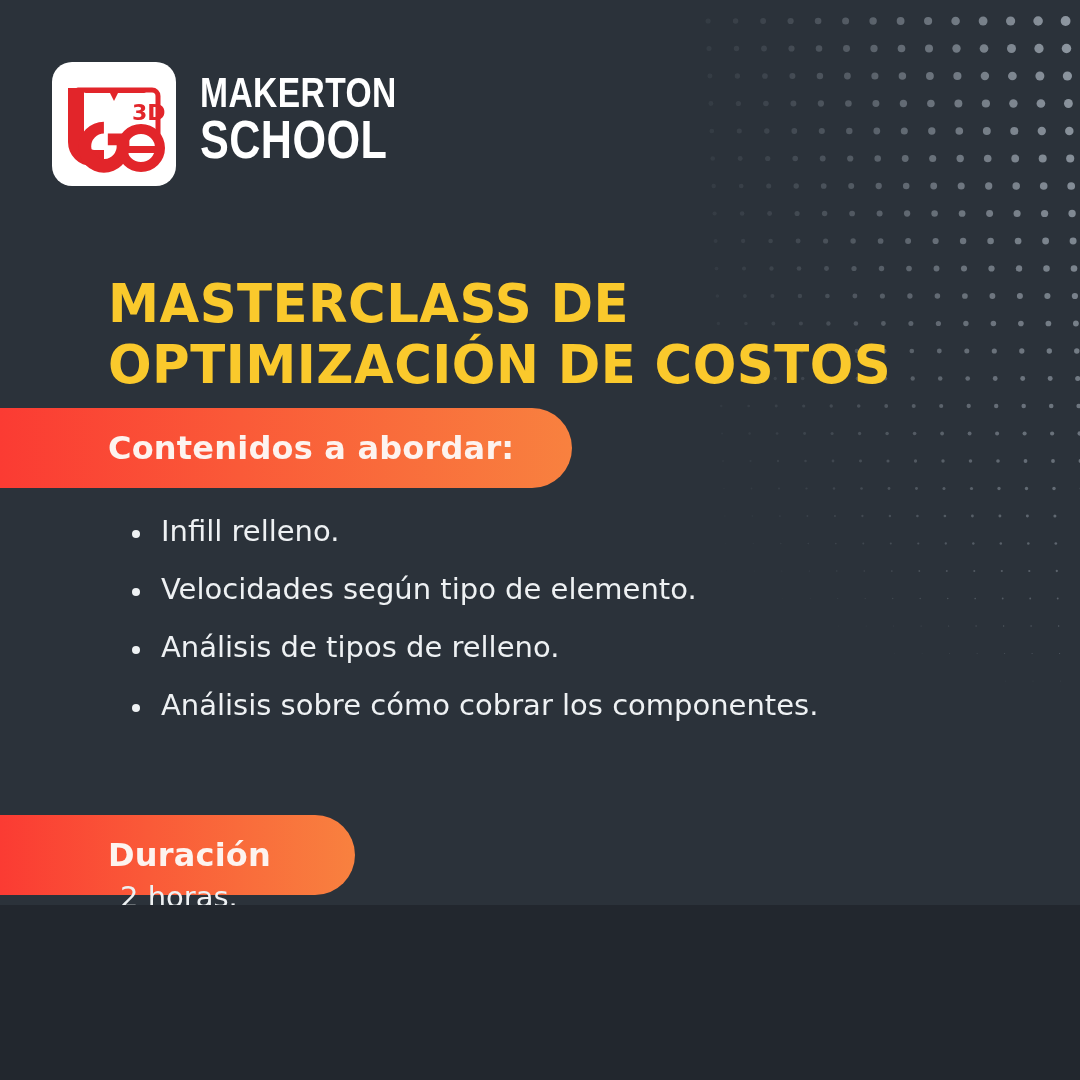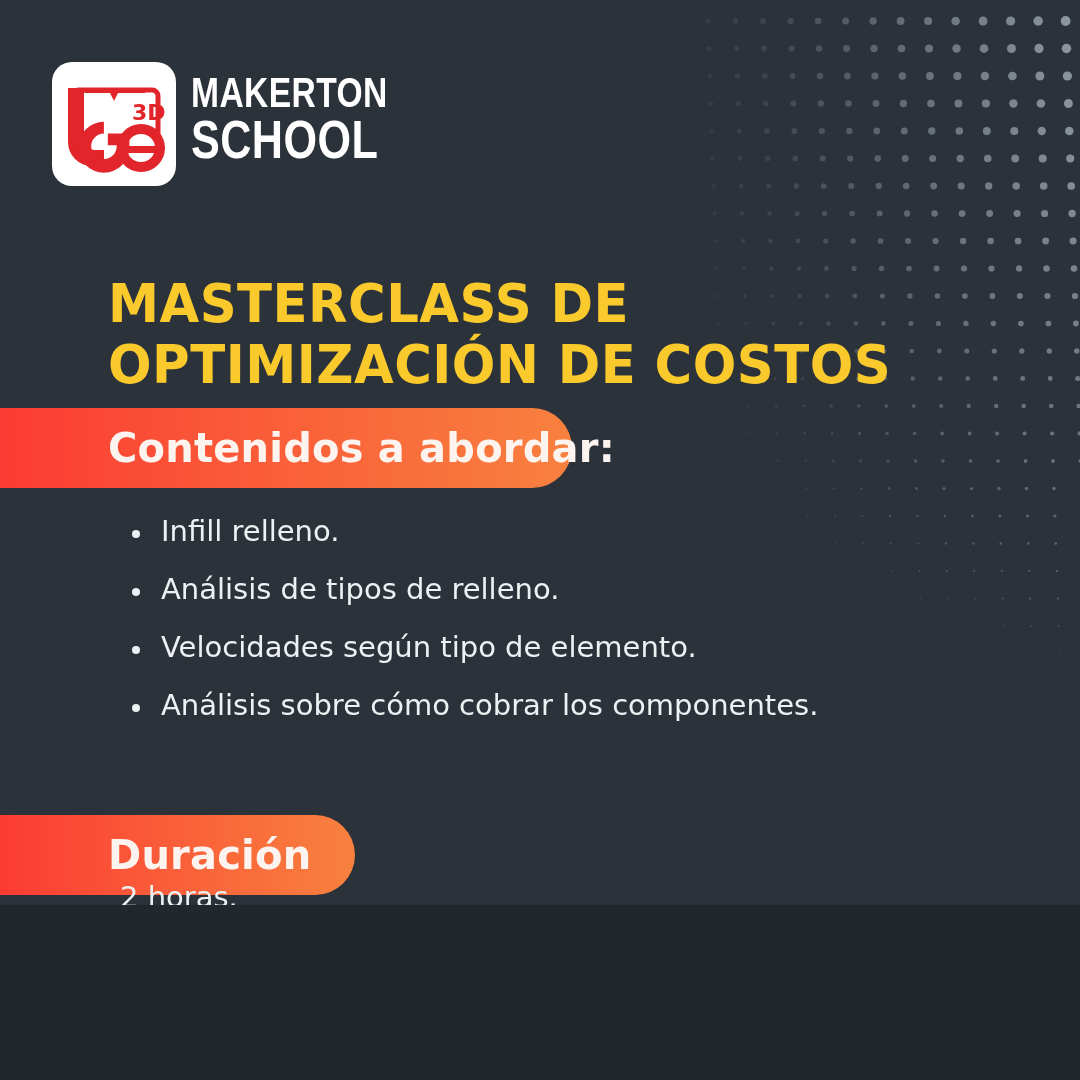--- a/index.html
+++ b/index.html
@@ -38,21 +38,21 @@
     position: relative;
     width: 124px;
     height: 124px;
     background: #ffffff;
     border-radius: 20px;
     flex: none;
   }
   .logo-mark svg { display: block; }
 
   .brand {
-    margin-left: 15px;
+    margin-left: 24px;
     margin-top: 12px;
     color: #ffffff;
     line-height: 0.92;
   }
   .brand-line1 {
     font-family: "Liberation Sans Narrow", "Liberation Sans", sans-serif;
     font-weight: bold;
     font-size: 42px;
     letter-spacing: 0.5px;
     transform: scaleX(0.80);
@@ -94,21 +94,21 @@
     border-top-right-radius: 40px;
     border-bottom-right-radius: 40px;
     display: flex;
     align-items: center;
     background: linear-gradient(90deg, #fb3b33 0%, #fa5a38 42%, #f8813f 100%);
   }
   .pill-label {
     color: #fdf3ef;
     font-family: "DejaVu Sans", sans-serif;
     font-weight: bold;
-    font-size: 40px;
+    font-size: 32px;
     letter-spacing: 0.2px;
     margin-left: 108px;
     white-space: nowrap;
   }
   #pill-contenidos { top: 408px; width: 572px; }
   #pill-duracion  { top: 775px; width: 355px; margin-top: 40px; }
 
   
   .bullets {
     position: absolute;
@@ -620,25 +620,25 @@
     <span class="pill-label">Contenidos a abordar:</span>
   </div>
 
   <ul class="bullets">
     <li>
       <span class="dot"></span>
       <span>Infill relleno.</span>
     </li>
     <li>
       <span class="dot"></span>
-      <span>Análisis de tipos de relleno.</span>
+      <span>Velocidades según tipo de elemento.</span>
     </li>
     <li>
       <span class="dot"></span>
-      <span>Velocidades según tipo de elemento.</span>
+      <span>Análisis de tipos de relleno.</span>
     </li>
     <li>
       <span class="dot"></span>
       <span>Análisis sobre cómo cobrar los componentes.</span>
     </li>
   </ul>
 
   <div class="pill" id="pill-duracion">
     <span class="pill-label">Duración</span>
   </div>

